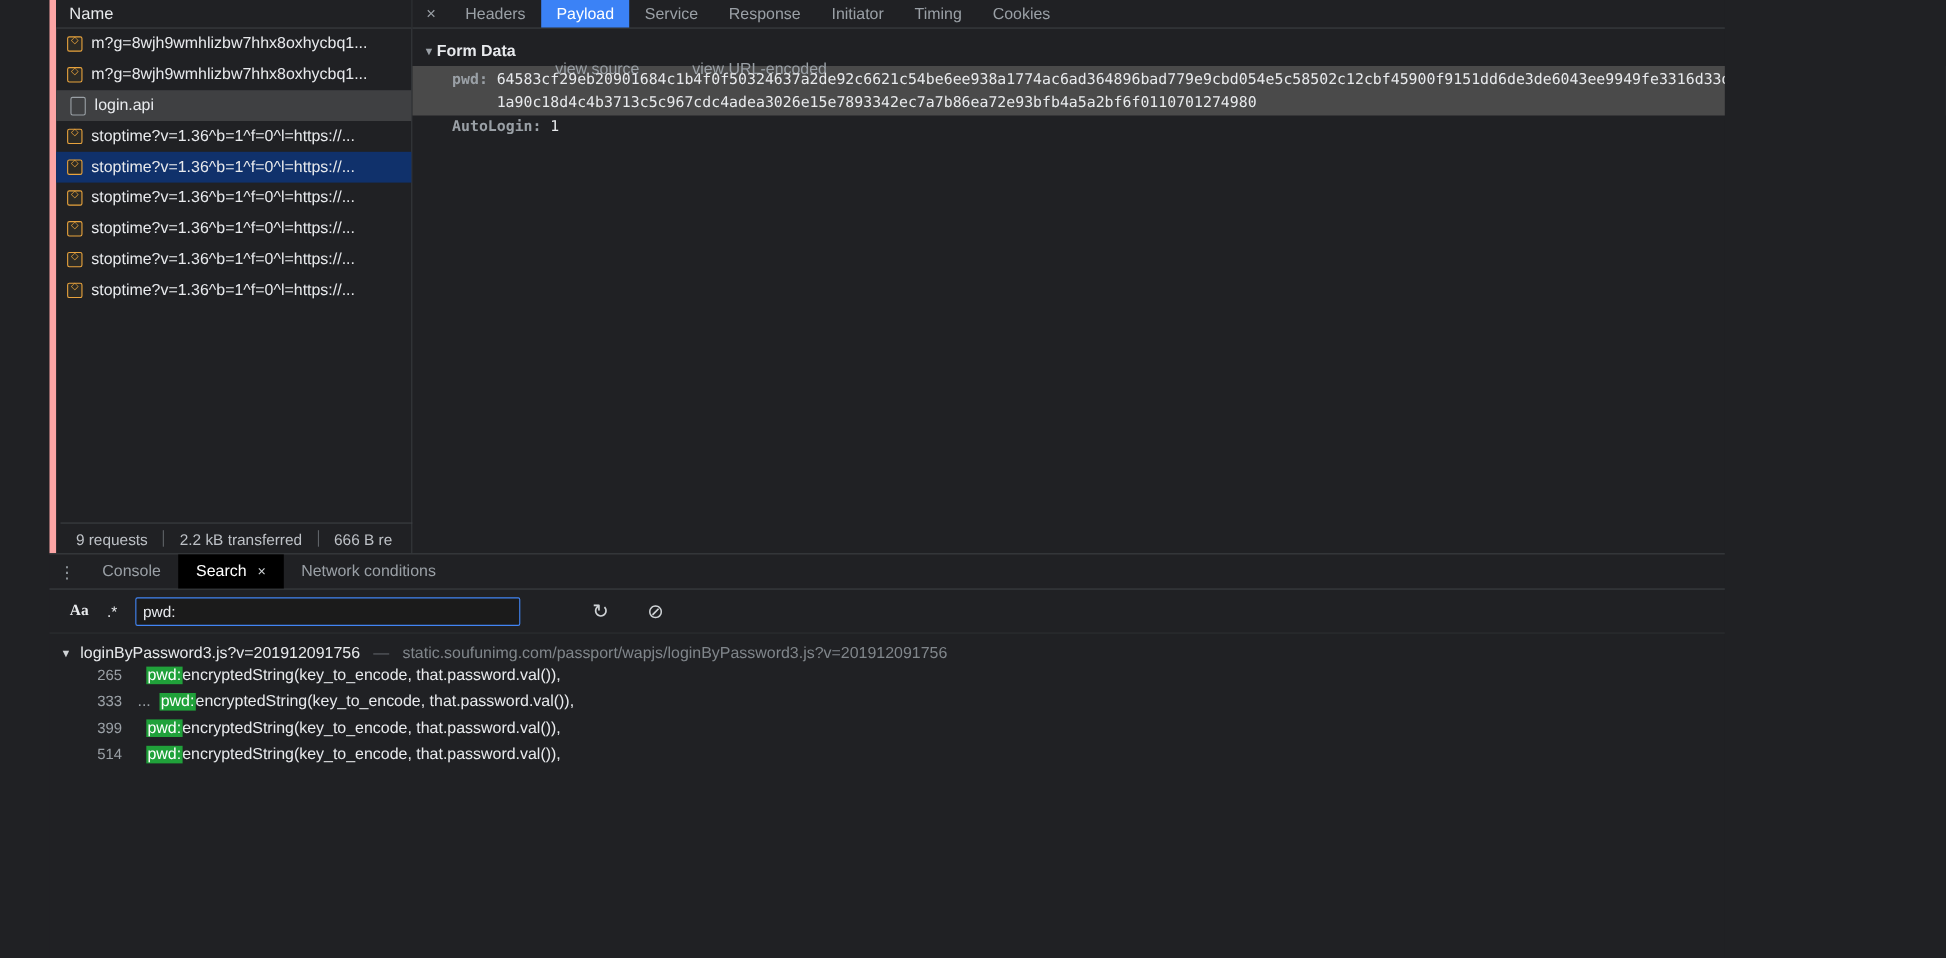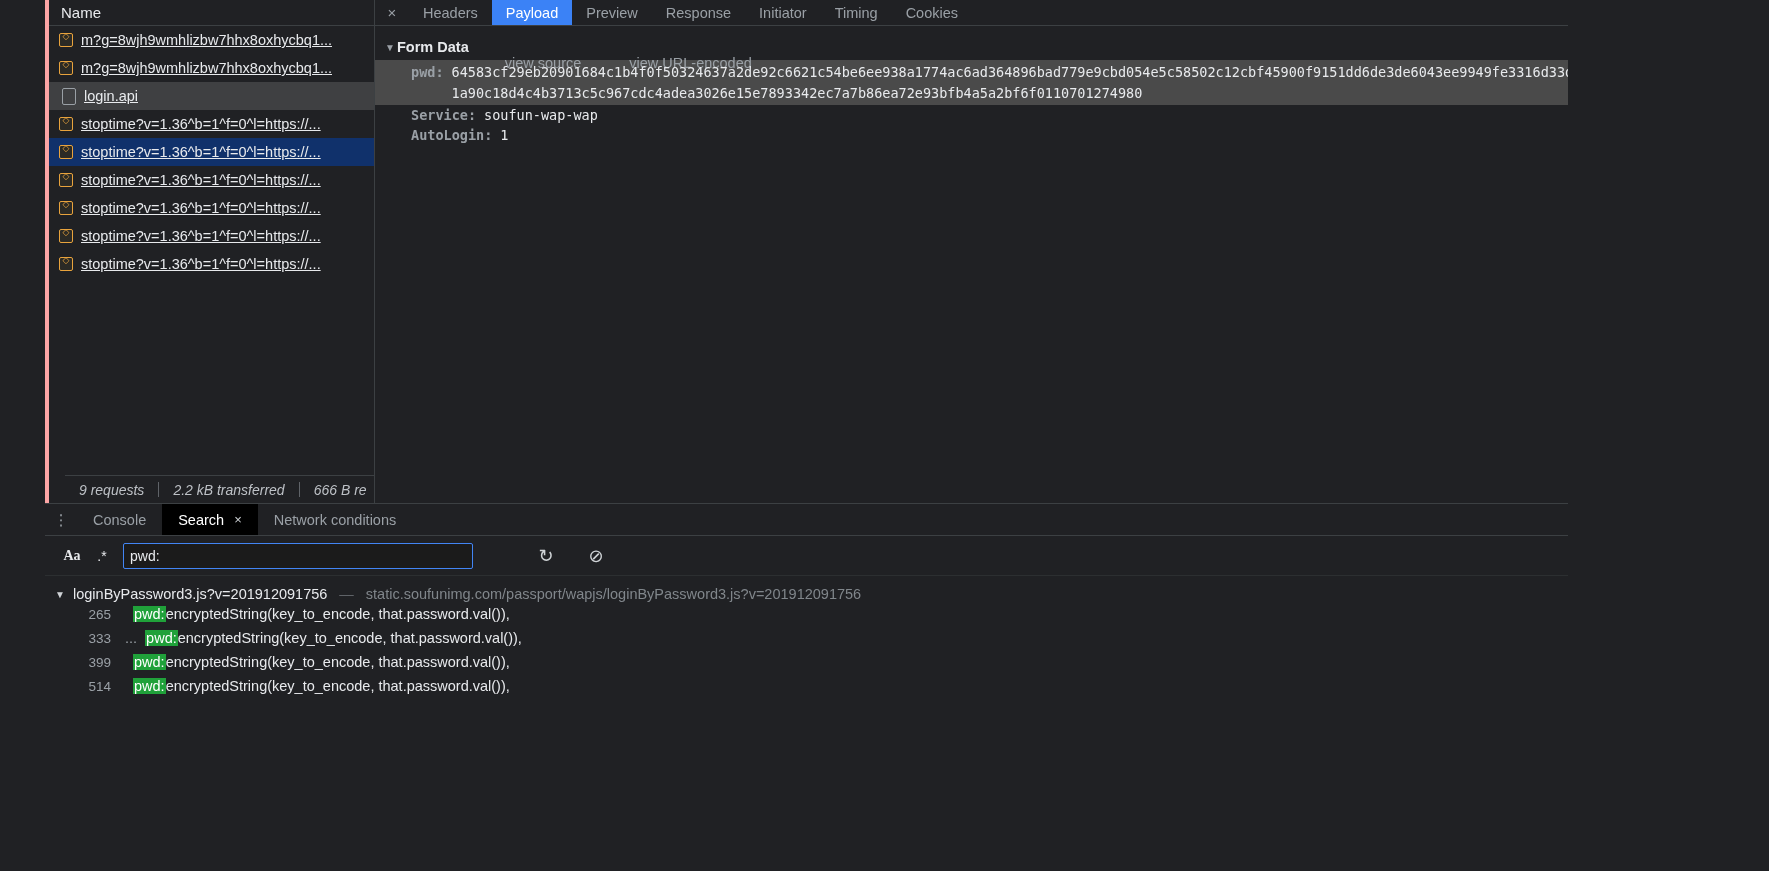--- a/index.html
+++ b/index.html
@@ -26,59 +26,59 @@
   
   .network-area {
     position: absolute; left: 45px; top: 0; right: 0; height: 503px;
   }
 
   
   .req-list {
     position: absolute; left: 0; top: 0; width: 330px; height: 503px;
     background: #202124;
     border-right: 1px solid #3c4043;
-    border-left: 4px solid #fca5a5;
+    border-left: 6px solid #fca5a5;
   }
   .req-header {
     height: 26px; line-height: 26px;
     padding-left: 12px;
     font-size: 15px; color: #e8eaed;
     border-bottom: 1px solid #3c4043;
     background: #202124;
   }
   .req-rows { position: relative; height: 434px; }
   .req-row {
     height: 28px; display: flex; align-items: center;
     padding-left: 10px;
     font-size: 14.5px; color: #e8eaed;
-    white-space: nowrap; overflow: hidden; text-decoration: underline;
+    white-space: nowrap; overflow: hidden;
   }
   .req-row.sel-grey { background: #3f4042; padding-left: 13px; }
   .req-row.sel-blue { background: #10316b; }
   .ico-doc {
     width: 14px; height: 14px; margin-right: 8px; flex: 0 0 14px;
     border: 1.5px solid #e8a33d; border-radius: 2px;
     position: relative; background: #2b2a25;
   }
   .ico-doc::after {
     content: "\25C7";
     position: absolute; left: 0; top: -3px; width: 100%;
     text-align: center; font-size: 9px; color: #e8a33d;
   }
   .ico-plain {
     width: 14px; height: 17px; margin-right: 8px; flex: 0 0 14px;
     border: 1.5px solid #9aa0a6; border-radius: 2px; background: transparent;
   }
   .req-name { overflow: hidden; text-overflow: ellipsis; }
 
   .req-status {
-    position: absolute; left: 16px; bottom: 0; width: 100%;
+    position: absolute; left: 4px; bottom: 0; width: 100%;
     height: 28px; display: flex; align-items: center;
     border-top: 1px solid #3c4043;
-    font-size: 14px; color: #bdc1c6; font-style: italic;
+    font-size: 14px; color: #bdc1c6;
   }
   .req-status .seg { padding: 0 14px; }
   .req-status .divider { width: 1px; height: 15px; background: #5f6368; }
 
   
   .detail {
     position: absolute; left: 330px; top: 0; right: 0; height: 503px;
     background: #202124;
   }
   .tabbar {
@@ -255,45 +255,41 @@
         <span class="divider"></span>
         <span class="seg">666 B re</span>
       </div>
     </div>
 
     <div class="detail">
       <div class="tabbar">
         <div class="tab-close">×</div>
         <div class="tab">Headers</div>
         <div class="tab active">Payload</div>
-        <div class="tab">Preview</div>
+        <div class="tab">Service</div>
         <div class="tab">Response</div>
         <div class="tab">Initiator</div>
         <div class="tab">Timing</div>
         <div class="tab">Cookies</div>
       </div>
 
       <div class="payload-body">
         <div class="formdata-row">
           <span class="tri">▼</span>
           <span class="fd-title">Form Data</span>
           <span class="fd-link">view source</span>
           <span class="fd-link">view URL-encoded</span>
         </div>
 
 
         <div class="kv hl">
           <span class="k">pwd:</span>
           <span class="v">64583cf29eb20901684c1b4f0f50324637a2de92c6621c54be6ee938a1774ac6ad364896bad779e9cbd054e5c58502c12cbf45900f9151dd6de3de6043ee9949fe3316d33d4c3ce41b55c2a84b534151401a90c18d4c4b3713c5c967cdc4adea3026e15e7893342ec7a7b86ea72e93bfb4a5a2bf6f0110701274980</span>
         </div>
 
-        <div class="kv">
-          <span class="k">Service:</span>
-          <span class="v">soufun-wap-wap</span>
-        </div>
 
         <div class="kv">
           <span class="k">AutoLogin:</span>
           <span class="v">1</span>
         </div>
       </div>
     </div>
   </div>
 
   <div class="drawer">

